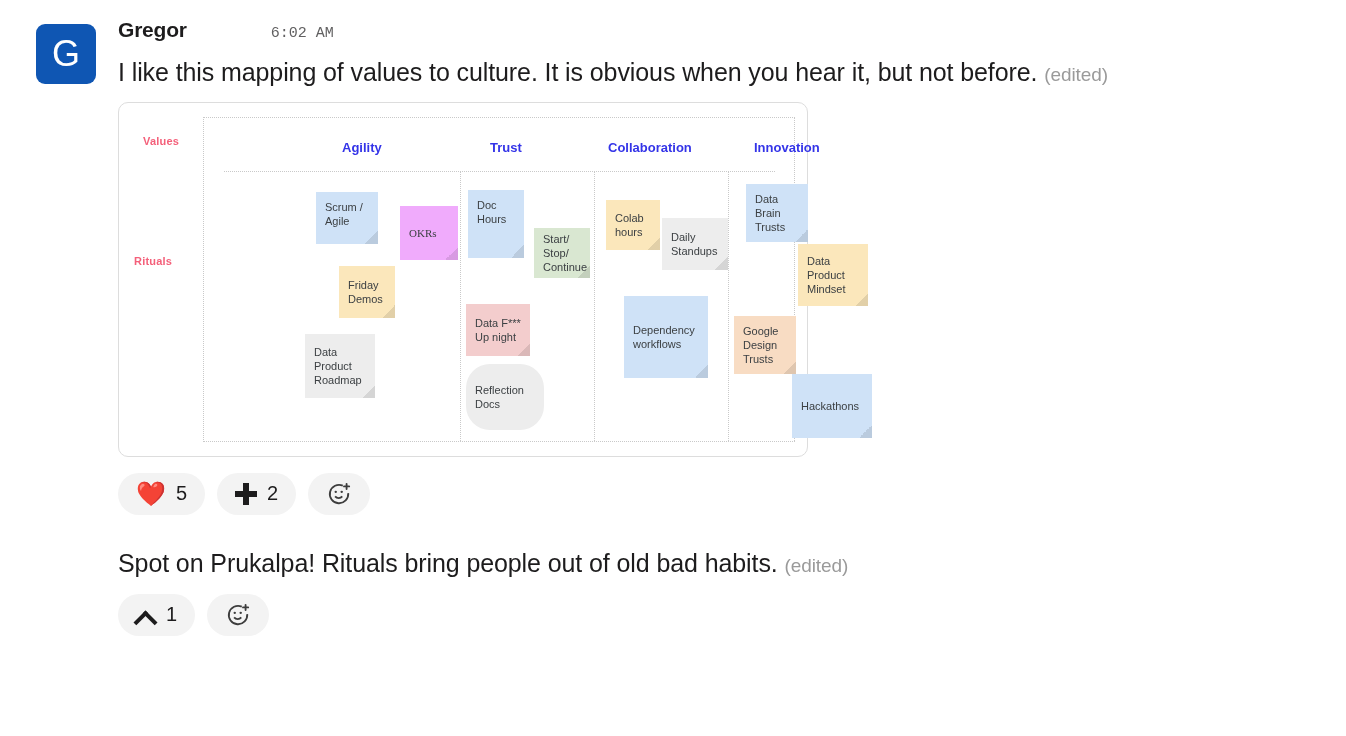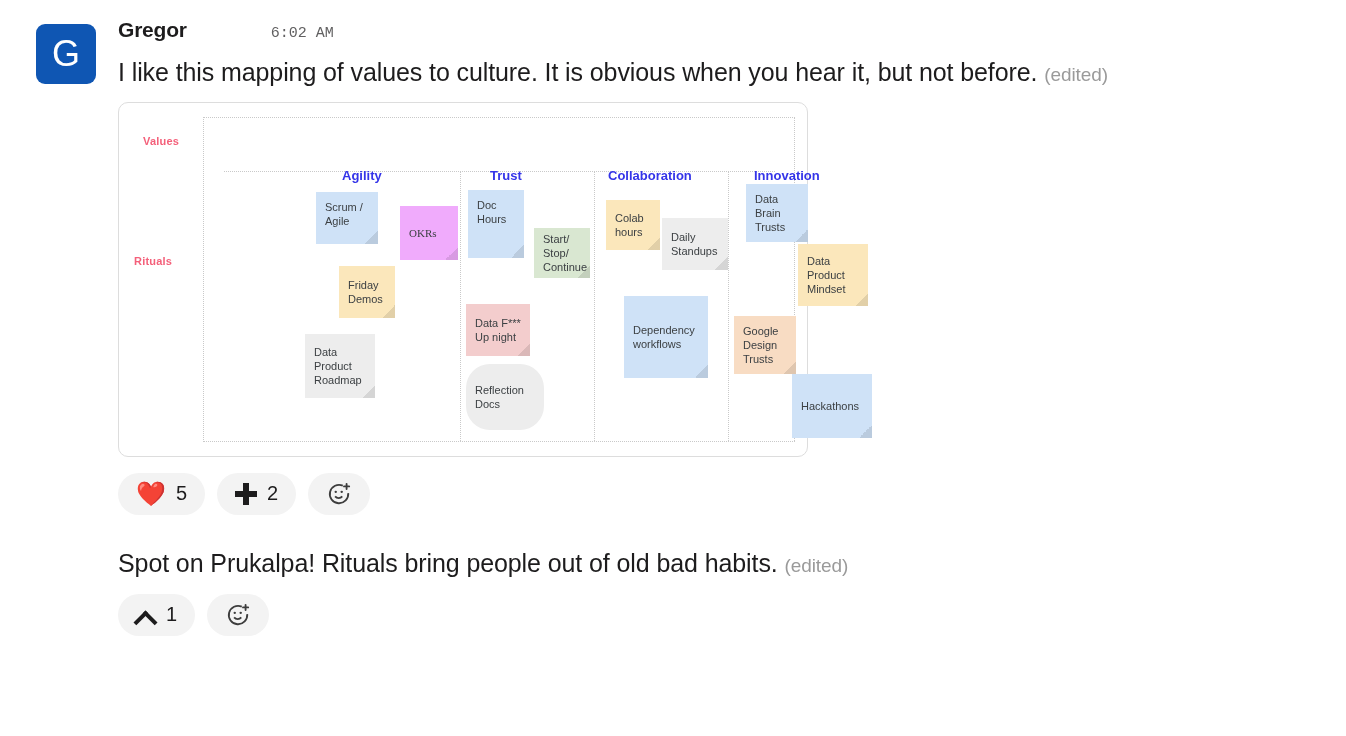--- a/index.html
+++ b/index.html
@@ -94,21 +94,20 @@
   .header-row {
     position: absolute; left: 0; right: 0; top: 0; height: 54px;
     border-bottom: 1px dotted #c9c9c9;
     margin: 0 20px 0 20px;
   }
   .col-title {
     position: absolute; top: 22px;
     font-size: 13px; font-weight: bold;
     color: #3434e8;
     white-space: nowrap;
-    margin-top: 28px;
   }
 
   .col-sep {
     position: absolute; top: 54px; bottom: 0;
     border-left: 1px dotted #c9c9c9;
   }
 
   
   .note {
     position: absolute;

